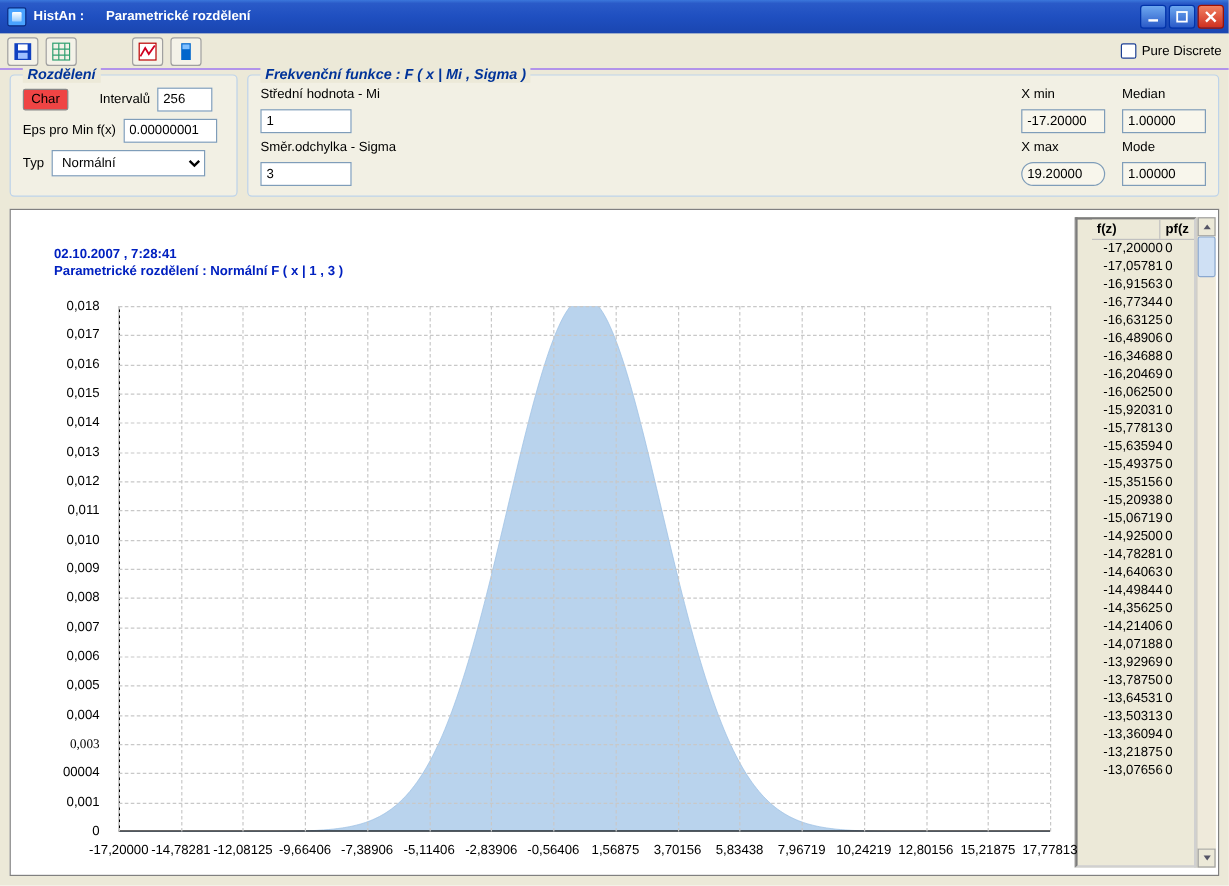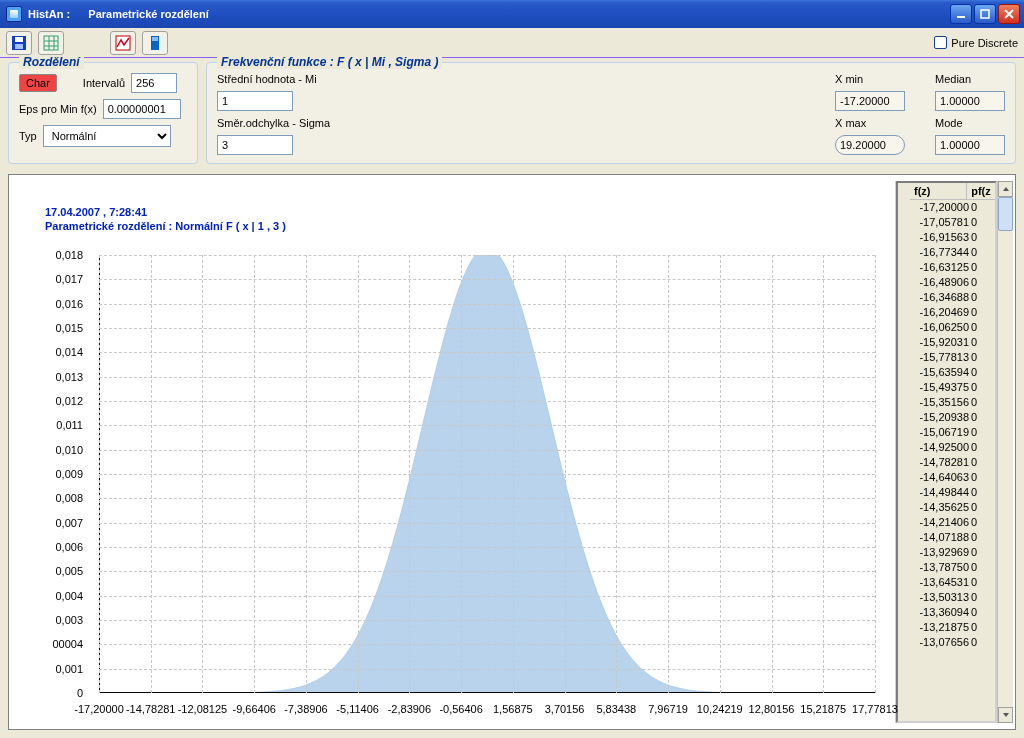--- a/index.html
+++ b/index.html
@@ -25,21 +25,21 @@
 .toolbar .spacer { width: 34px; }
 .toolbar .right { margin-left: auto; display:flex; align-items:center; gap:4px; }
 .checkbox { width:13px; height:13px; border:1px solid #1c3f94; background:#fff; border-radius:2px; }
 
 .params { display:flex; gap:8px; padding: 4px 8px 8px 8px; align-items: stretch; }
 .panel { border:1px solid #bdd3ea; border-radius:4px; background:#f2f0e4; padding: 10px 10px 8px 10px; position:relative; }
 .panel .legend { position:absolute; top:-8px; left:10px; background:#ece9d8; padding:0 4px; color:#003399; font-style: italic; font-weight: bold; font-size:12px; }
 .panel.dist { width: 190px; }
 .panel.freq { flex:1; display:flex; gap: 40px; }
 .panel.freq .col { display:flex; flex-direction:column; gap:6px; }
-.panel.freq .rightcols { margin-left:auto; display:flex; gap:30px; }
+.panel.freq .rightcols { margin-left:auto; display:flex; gap:14px; }
 
 .row { display:flex; align-items:center; gap:6px; margin-bottom:6px; }
 .lbl { color:#000; }
 .btn-sm { border:1px solid #888; background:#ef4444; padding:2px 6px; border-radius:2px; }
 input.txt, select.sel {
   border:1px solid #7f9db9; background:#fff; height:20px; padding: 1px 4px; font-size:11px;
 }
 select.sel { height: 22px; }
 .txt.ro { background:#f8f6ec; }
 
@@ -180,28 +180,28 @@
         <span class="lbl">Mode</span>
         <input class="txt ro" style="width: 70px;" readonly="" value="1.00000">
       </div>
     </div>
   </div>
 </div>
 
 <div class="chartpane">
   <div class="plotwrap">
     <div class="plottitle">
-      <div class="date">17.04.2007 , 7:28:41</div>
+      <div class="date">02.10.2007 , 7:28:41</div>
       <div>Parametrické rozdělení : Normální  F ( x | 1 , 3 )</div>
     </div>
     <div class="ylabels">
         <div style="top: 100%;">0</div>
         <div style="top: 94.4444%;">0,001</div>
         <div style="top: 88.8889%;">00004</div>
-        <div style="top: 83.3333%;">0,003</div>
+        <div style="top: 83.3333%; font-family: Liberation Serif, serif;">0,003</div>
         <div style="top: 77.7778%;">0,004</div>
         <div style="top: 72.2222%;">0,005</div>
         <div style="top: 66.6667%;">0,006</div>
         <div style="top: 61.1111%;">0,007</div>
         <div style="top: 55.5556%;">0,008</div>
         <div style="top: 50%;">0,009</div>
         <div style="top: 44.4444%;">0,010</div>
         <div style="top: 38.8889%;">0,011</div>
         <div style="top: 33.3333%;">0,012</div>
         <div style="top: 27.7778%;">0,013</div>

